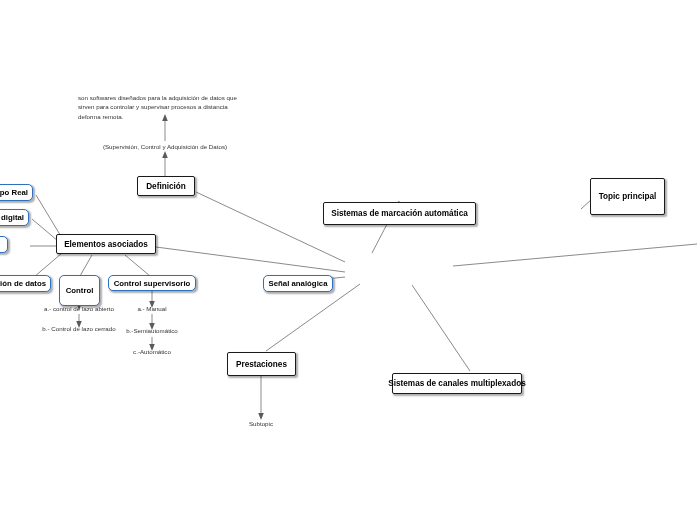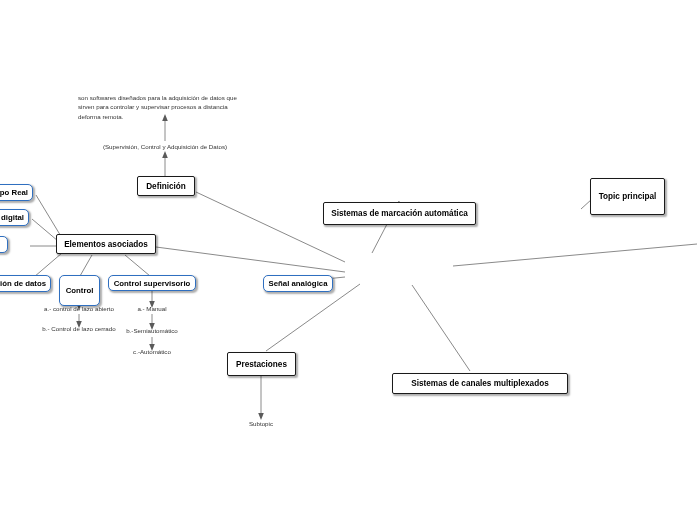--- a/index.html
+++ b/index.html
@@ -145,21 +145,21 @@
   </div>
 
   <div class="node main" style="left:323px; top:178px; width:153px; height:23px;margin-top:24px;">
     <span>Sistemas de marcación automática</span>
   </div>
 
   <div class="node main" style="left:590px; top:178px; width:75px; height:37px;">
     <span>Topic principal</span>
   </div>
 
-  <div class="node main" style="left:392px; top:373px; width:176px; height:21px;">
+  <div class="node main" style="left:392px; top:373px; width:130px; height:21px;">
     <span>Sistemas de canales multiplexados</span>
   </div>
 
   <div class="node main" style="left:227px; top:352px; width:69px; height:24px;">
     <span>Prestaciones</span>
   </div>
 
   <div class="node blue" style="left:-34px; top:184px; width:67px; height:17px; justify-content:flex-end; padding-right:4px;">
     <span>Tiempo Real</span>
   </div>

